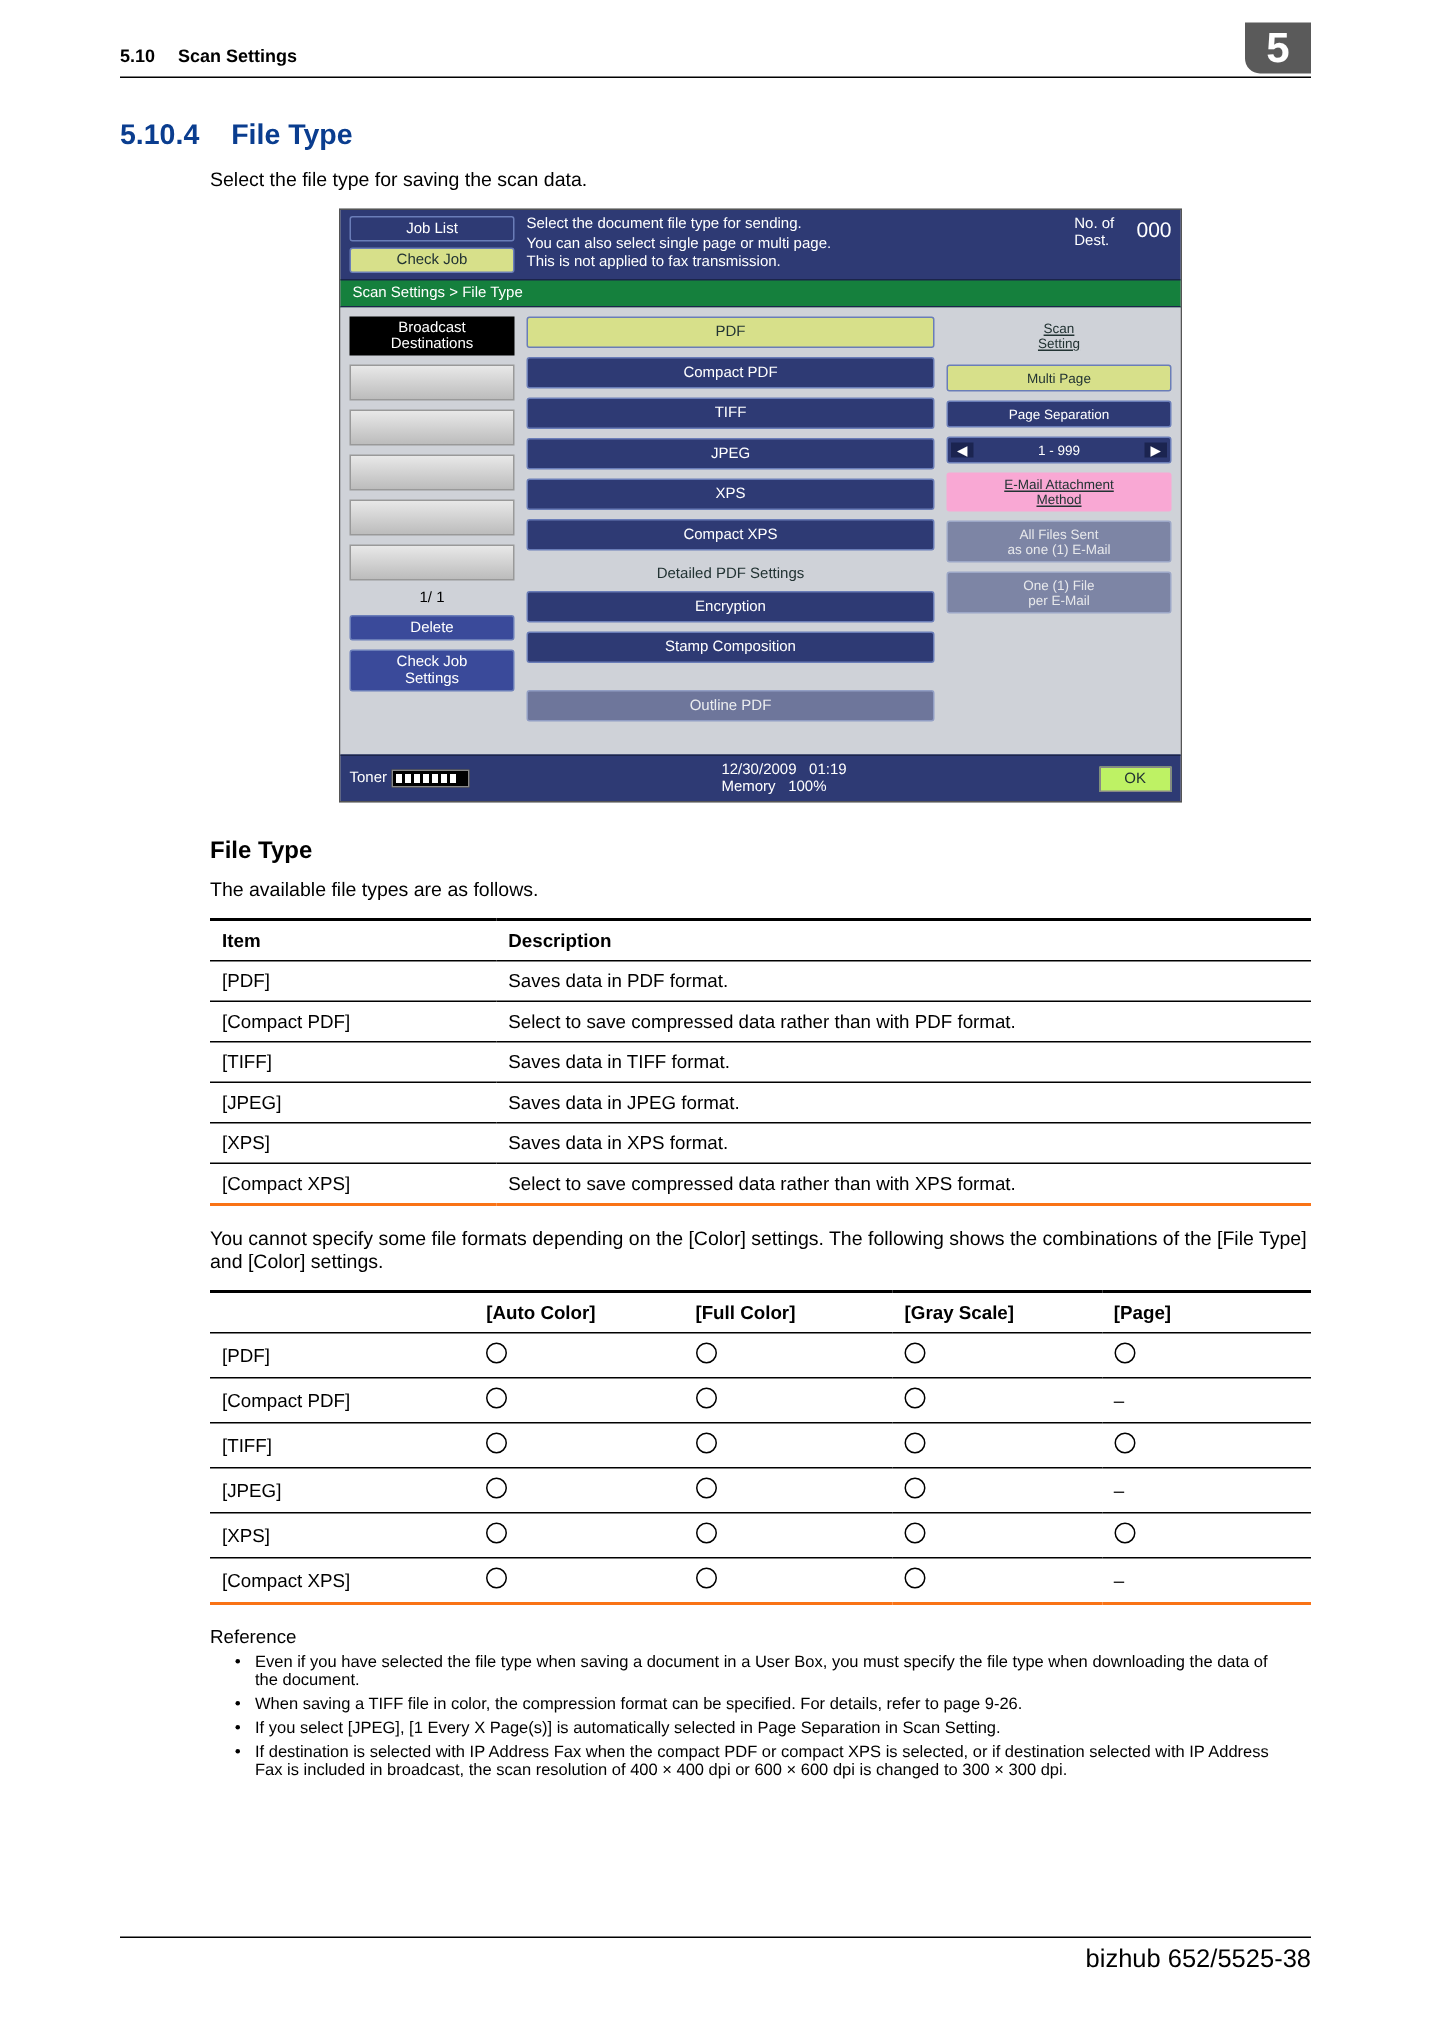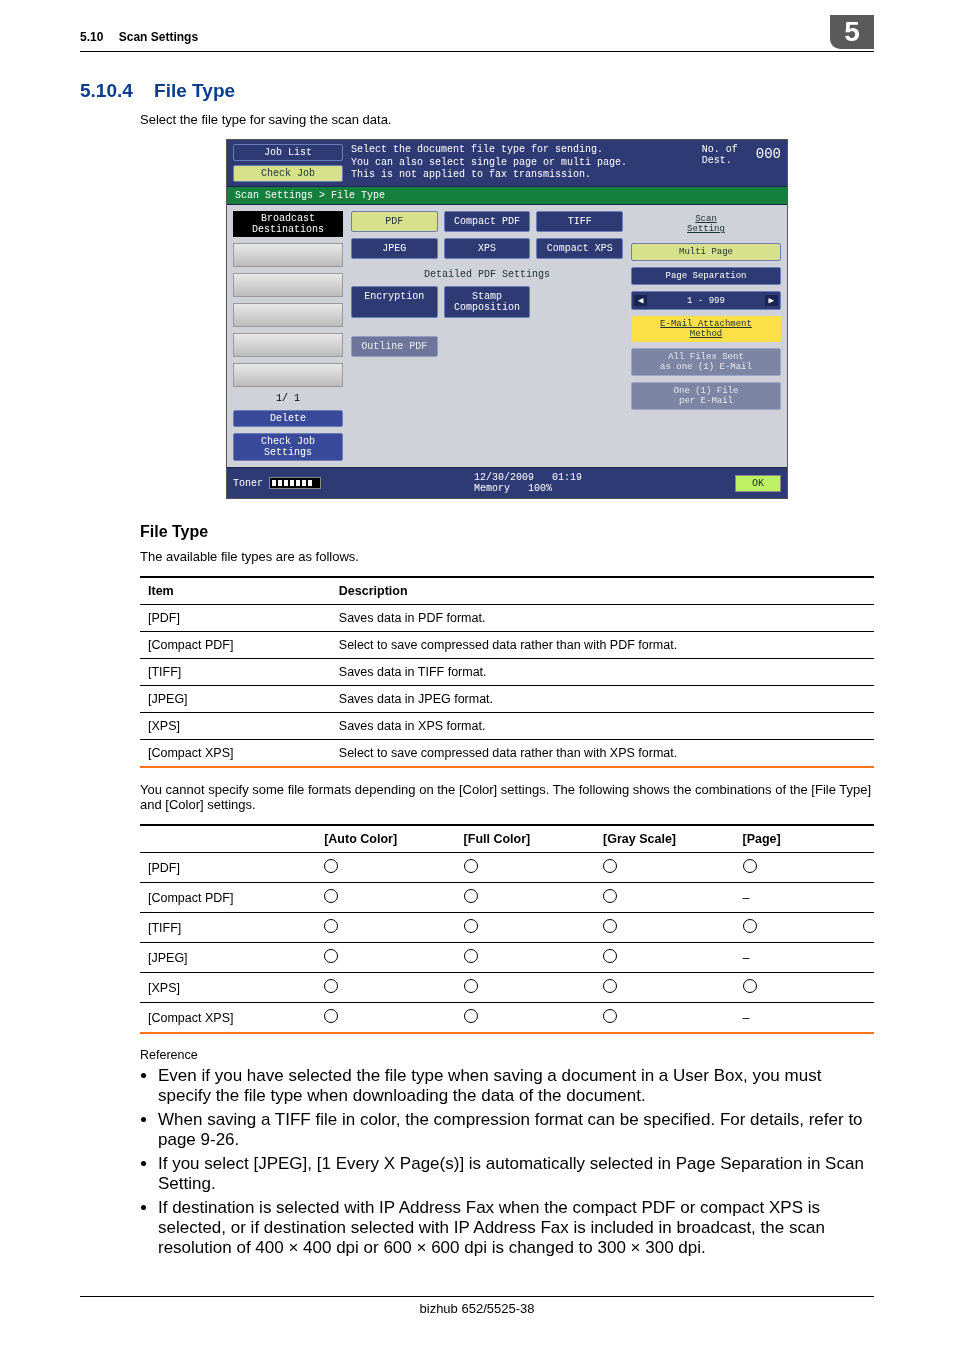--- a/index.html
+++ b/index.html
@@ -52,21 +52,21 @@
   .indent { margin-left: 60px; }
   .intro { margin: 0 0 12px 0; }
   .screenshot-wrap { text-align: center; margin: 6px 0 24px 0; }
 
   
   .mock {
     display: inline-block;
     width: 560px;
     background: #cfd2d8;
     border: 1px solid #555;
-    font-family: Liberation Mono, monospace;
+    font-family: Liberation Sans, sans-serif;
     font-size: 10px;
     color: #fff;
     text-align: left;
   }
   .mock .topbar {
     display: flex;
     background: #2e3a74;
     padding: 4px 6px;
     align-items: flex-start;
     gap: 8px;
@@ -88,21 +88,21 @@
     background:#15803d; color:#fff; padding:3px 8px;
     border-top:1px solid #1b244a; border-bottom:1px solid #1b244a;
   }
   .mock .body {
     display:flex; padding:6px; gap:8px; background:#cfd2d8; color:#223;
   }
   .mock .body .sidebar { width:110px; display:flex; flex-direction:column; gap:6px; color:#fff;}
   .mock .body .sidebar .slot { height:22px; background: linear-gradient(#e8e8e8,#bcbcbc); border:1px solid #999;}
   .mock .body .sidebar .txt { color:#000; text-align:center; font-size:10px;}
   .mock .body .center { flex:1; }
-  .mock .grid2 { display:grid; grid-template-columns: 1fr 1fr 1fr; gap:6px; margin-bottom:10px;}
+  .mock .grid2 { display:grid; grid-template-columns: 1fr; gap:6px; margin-bottom:10px;}
   .mock .opt {
     background:#2e3a74; color:#fff; text-align:center; padding:4px 0;
     border:1px solid #6a7db8; border-radius:2px;
   }
   .mock .opt.sel { background:#d7e08a; color:#233; }
   .mock .subhead { color:#233; text-align:center; margin:4px 0 6px; }
   .mock .rightopts { width:150px; display:flex; flex-direction:column; gap:6px; }
   .mock .pill { background:#2e3a74; color:#fff; text-align:center; padding:3px 2px; border:1px solid #6a7db8; border-radius:2px; font-size:9px;}
   .mock .pill.sel { background:#d7e08a; color:#233; }
   .mock .spin { background:#2e3a74; color:#fff; text-align:center; padding:3px 2px; border:1px solid #6a7db8; border-radius:2px; font-size:9px; display:flex; justify-content:space-between; align-items:center;}
@@ -142,27 +142,27 @@
   table.doc thead tr:first-child th { border-top: 2px solid #000; }
 
   .circle {
     display:inline-block; width:12px; height:12px; border:1.2px solid #000; border-radius:50%;
   }
   .dash { display:inline-block; }
 
   .para { margin: 6px 0 12px 0; }
   .ref-head { font-size: 12.5px; margin: 10px 0 4px 0; }
   ul.ref { margin: 0 0 0 18px; padding:0; }
-  ul.ref li { margin: 4px 0; font-size:17px; }
+  ul.ref li { margin: 4px 12px; font-size:11px; }
 
   .footer {
     position:absolute; left:80px; right:80px; bottom:34px;
     border-top:1px solid #000;
-    display:flex; justify-content:center;
-    font-size:13px; padding-top:4px;
+    display:flex; justify-content:flex-end;
+    font-size:17px; padding-top:4px;
   }
 </style>
 </head>
 <body>
 
 <div class="page">
 
   <div class="header-row">
     <div class="header-left">
       <span class="secnum">5.10</span>
@@ -238,21 +238,21 @@
           <div class="rightopts">
             <div class="pill" style="white-space:pre-line; background:#cfd2d8; color:#233; border:none; text-decoration:underline;">Scan
 Setting</div>
             <div class="pill sel">Multi Page</div>
             <div class="pill">Page Separation</div>
             <div class="spin">
               <span class="arr">◀</span>
               <span>1  -  999</span>
               <span class="arr">▶</span>
             </div>
-            <div class="pill" style="white-space:pre-line; background:#fde047; color:#233; border:none; text-decoration:underline;">E-Mail Attachment
+            <div class="pill" style="white-space:pre-line; background:#f9a8d4; color:#233; border:none; text-decoration:underline;">E-Mail Attachment
 Method</div>
             <div class="pill" style="white-space:pre-line; opacity:.5;">All Files Sent
 as one (1) E-Mail</div>
             <div class="pill" style="white-space:pre-line; opacity:.5;">One (1) File
 per E-Mail</div>
           </div>
         </div>
 
         
         <div class="bottombar">

